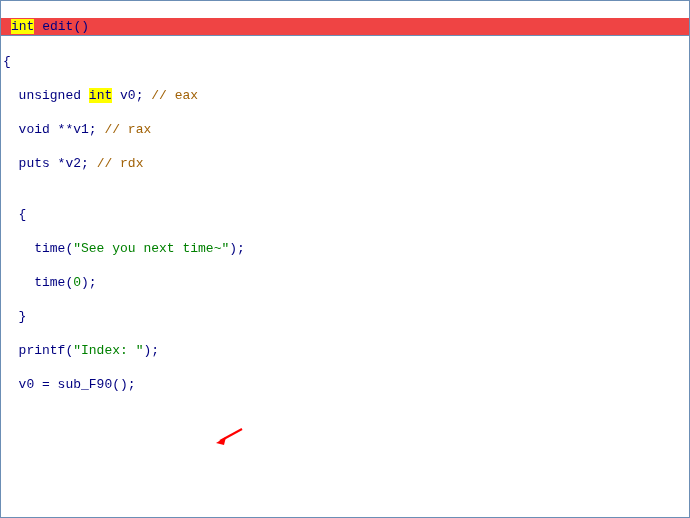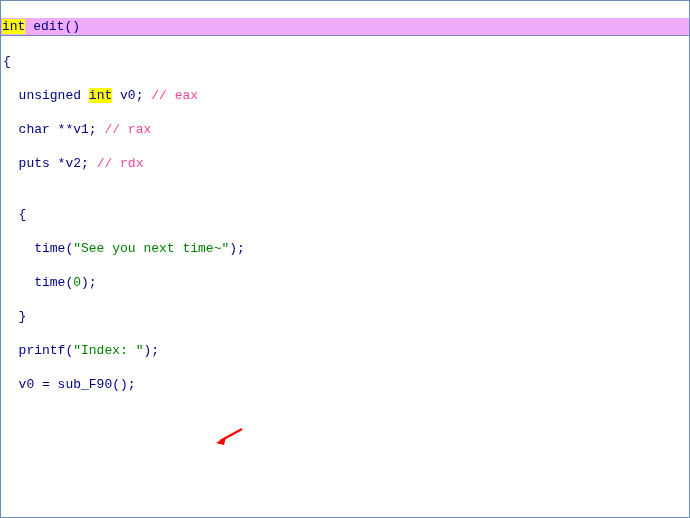--- a/index.html
+++ b/index.html
@@ -16,34 +16,34 @@
     background: #ffffff;
     color: #000080;
     border: 1px solid #6b8eb5;
     box-sizing: border-box;
   }
   .code-area {
     padding: 0;
     white-space: pre;
   }
   .decl-line {
-    background: #f0abfc;
+    background: #ef4444;
     border-bottom: 1px solid #6b8eb5;
-    padding: 0 1px;
+    padding: 0 10px;
     font-family: Liberation Mono, monospace;
   }
   .line {
     padding: 0 2px;
   }
   .hl {
     background: #ffff00;
   }
   .num { color: #008000; }
   .str { color: #008000; }
-  .cmt { color: #ec4899; }
+  .cmt { color: #a16207; }
   .arrow {
     position: absolute;
     color: #ff0000;
     font-size: 20px;
     font-weight: bold;
     left: 215px;
     top: 427px;
     pointer-events: none;
   }
   .container {
@@ -53,21 +53,21 @@
   }
 </style>
 </head>
 <body>
 
 <div class="container">
 <div class="code-area">
 <div class="decl-line"><span class="hl">int</span><span> </span><span>edit</span><span>()</span></div>
 <div class="line">{</div>
 <div class="line"><span>  unsigned </span><span class="hl">int</span><span> v0; </span><span class="cmt">// eax</span></div>
-<div class="line"><span>  char **v1; </span><span class="cmt">// rax</span></div>
+<div class="line"><span>  void **v1; </span><span class="cmt">// rax</span></div>
 <div class="line"><span>  puts *v2; </span><span class="cmt">// rdx</span></div>
 <div class="line"></div>
 <div class="line">  {</div>
 <div class="line"><span>    time(</span><span class="str">"See you next time~"</span><span>);</span></div>
 <div class="line"><span>    time(</span><span class="num">0</span><span>);</span></div>
 <div class="line">  }</div>
 <div class="line"><span>  printf(</span><span class="str">"Index: "</span><span>);</span></div>
 <div class="line">  v0 = sub_F90();</div>
 
 

